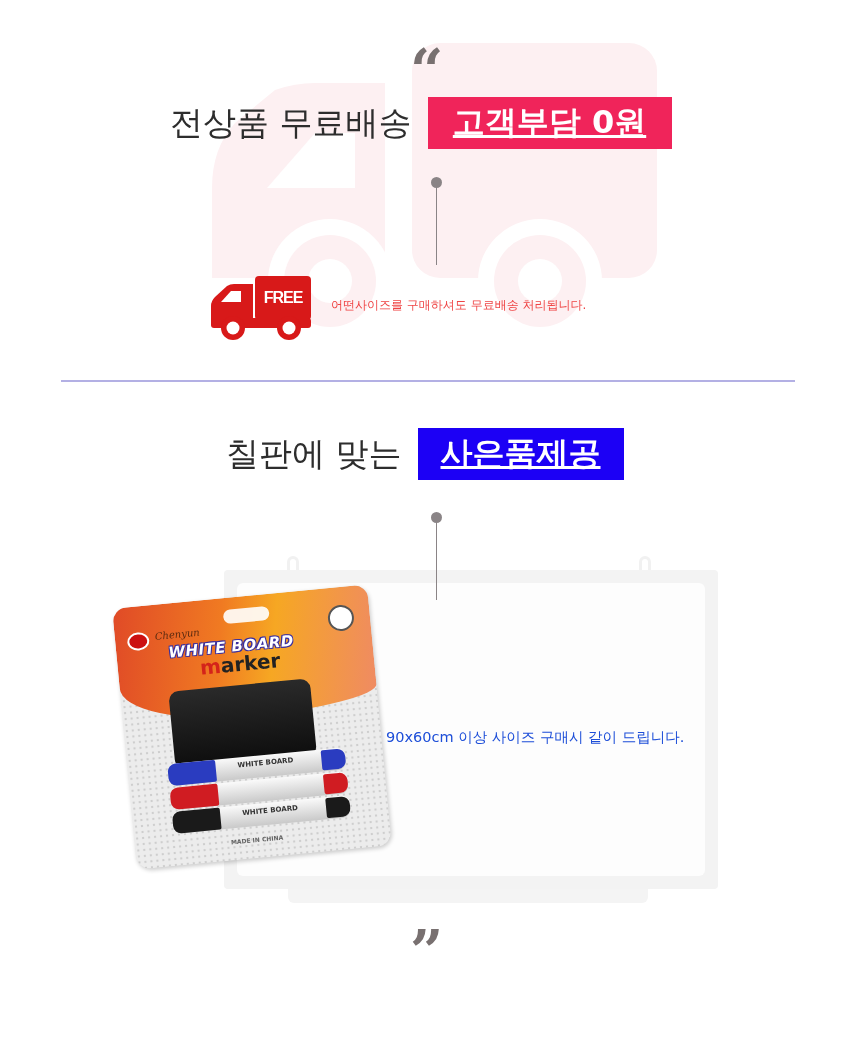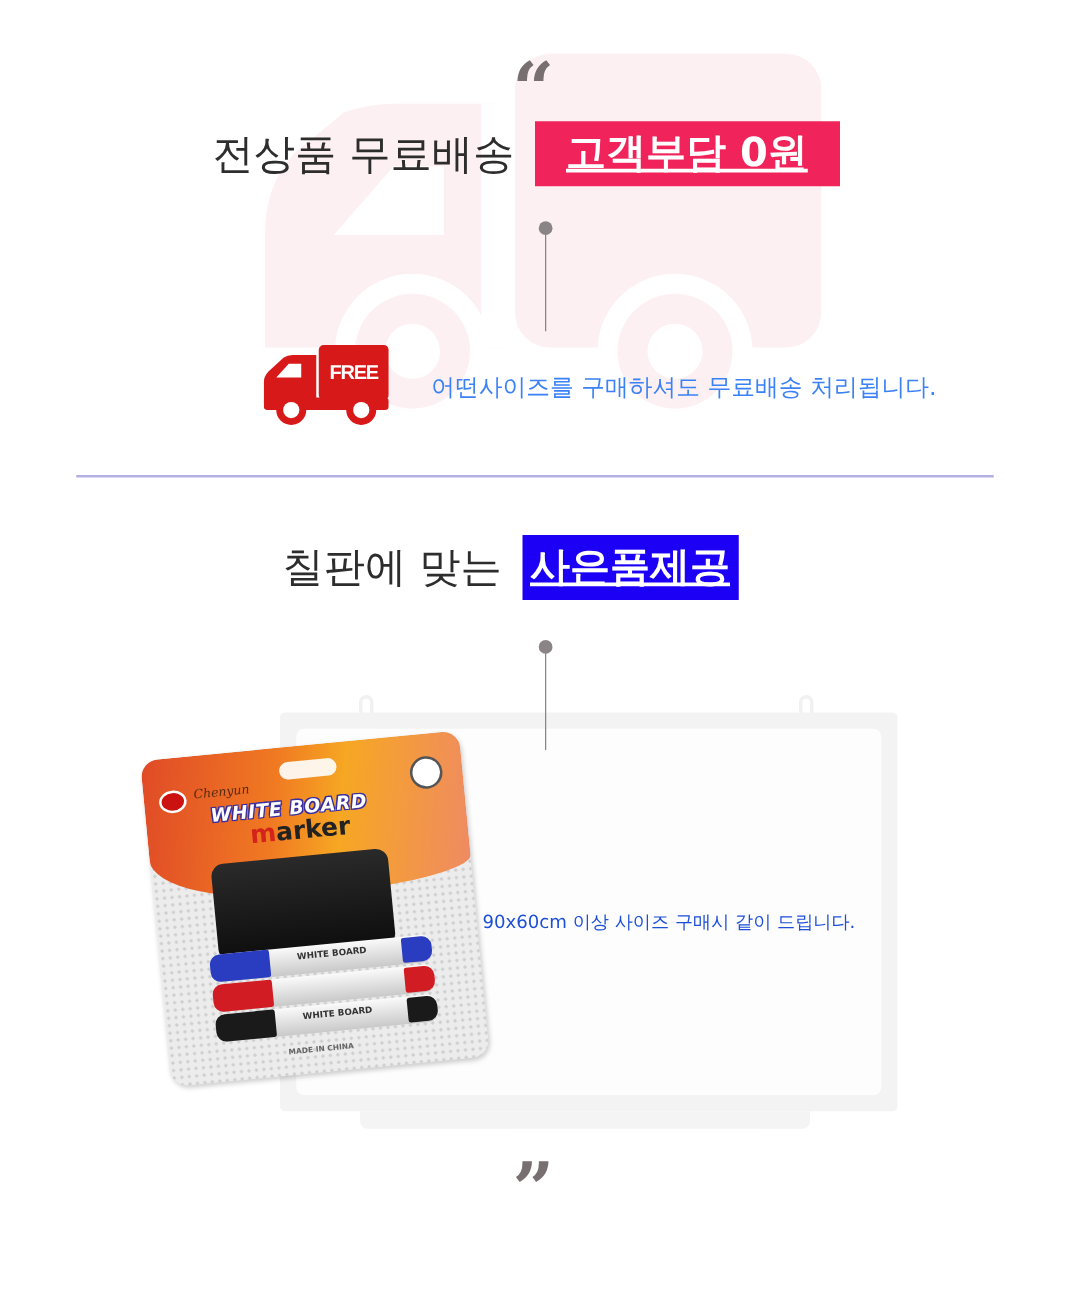--- a/index.html
+++ b/index.html
@@ -20,21 +20,21 @@
     .title-plain { font-size: 33px; color: #2d2d2d; letter-spacing: 0px; }
     .title-hl {
       color: #ffffff; font-size: 32px; font-weight: bold; height: 52px;
       display: flex; align-items: center; justify-content: center; padding: 0 12px; text-decoration: underline;
     }
 
     .connector-dot { position: absolute; width: 11px; height: 11px; border-radius: 50%; background: #8a8486; }
     .connector-line { position: absolute; width: 1px; background: #8a8486; }
 
     .free-icon { position: absolute; left: 211px; top: 276px; width: 100px; height: 64px; }
-    .free-caption { position: absolute; left: 345px; top: 297px; font-size: 19px; color: #3b82f6; white-space: nowrap; }
+    .free-caption { position: absolute; left: 331px; top: 297px; font-size: 12px; color: #ef4444; white-space: nowrap; }
 
     .divider { position: absolute; left: 61px; top: 380px; width: 734px; height: 2px; background: #b3b0e4; }
 
     
     .wb-frame { position: absolute; left: 224px; top: 570px; width: 494px; height: 319px;
       background: #f3f3f3; border-radius: 4px; }
     .wb-surface { position: absolute; left: 237px; top: 583px; width: 468px; height: 293px;
       background: #fdfdfd; border-radius: 6px; }
     .wb-hanger { position: absolute; width: 12px; height: 16px; border: 3px solid #f1f1f1; border-bottom: none;
       border-radius: 6px 6px 0 0; top: 556px; background: transparent; }
@@ -117,21 +117,21 @@
   <circle cx="78" cy="52" r="6.5" fill="#ffffff"></circle>
   <text x="72" y="27" text-anchor="middle" font-family="Liberation Sans, sans-serif" font-size="16" font-weight="bold" fill="#ffffff" letter-spacing="-1">FREE</text>
 </svg>
 <div class="free-caption">어떤사이즈를 구매하셔도 무료배송 처리됩니다.</div>
 
 <div class="divider"></div>
 
 <div class="title-row" style="left:226px; top:428px;">
   <span class="title-plain">칠판에 맞는</span>
   <span style="display:inline-block; width:16px;"></span>
-  <span class="title-hl" style="background:#1c00f5; width:173px;">사은품제공</span>
+  <span class="title-hl" style="background:#1c00f5; width:206px;">사은품제공</span>
 </div>
 
 <div class="wb-hanger" style="left:287px;"></div>
 <div class="wb-hanger" style="left:639px;"></div>
 <div class="wb-frame"></div>
 <div class="wb-surface"></div>
 <div class="wb-tray"></div>
 
 <div class="connector-dot" style="left:431px; top:512px;"></div>
 <div class="connector-line" style="left:436px; top:517px; height:83px;"></div>

